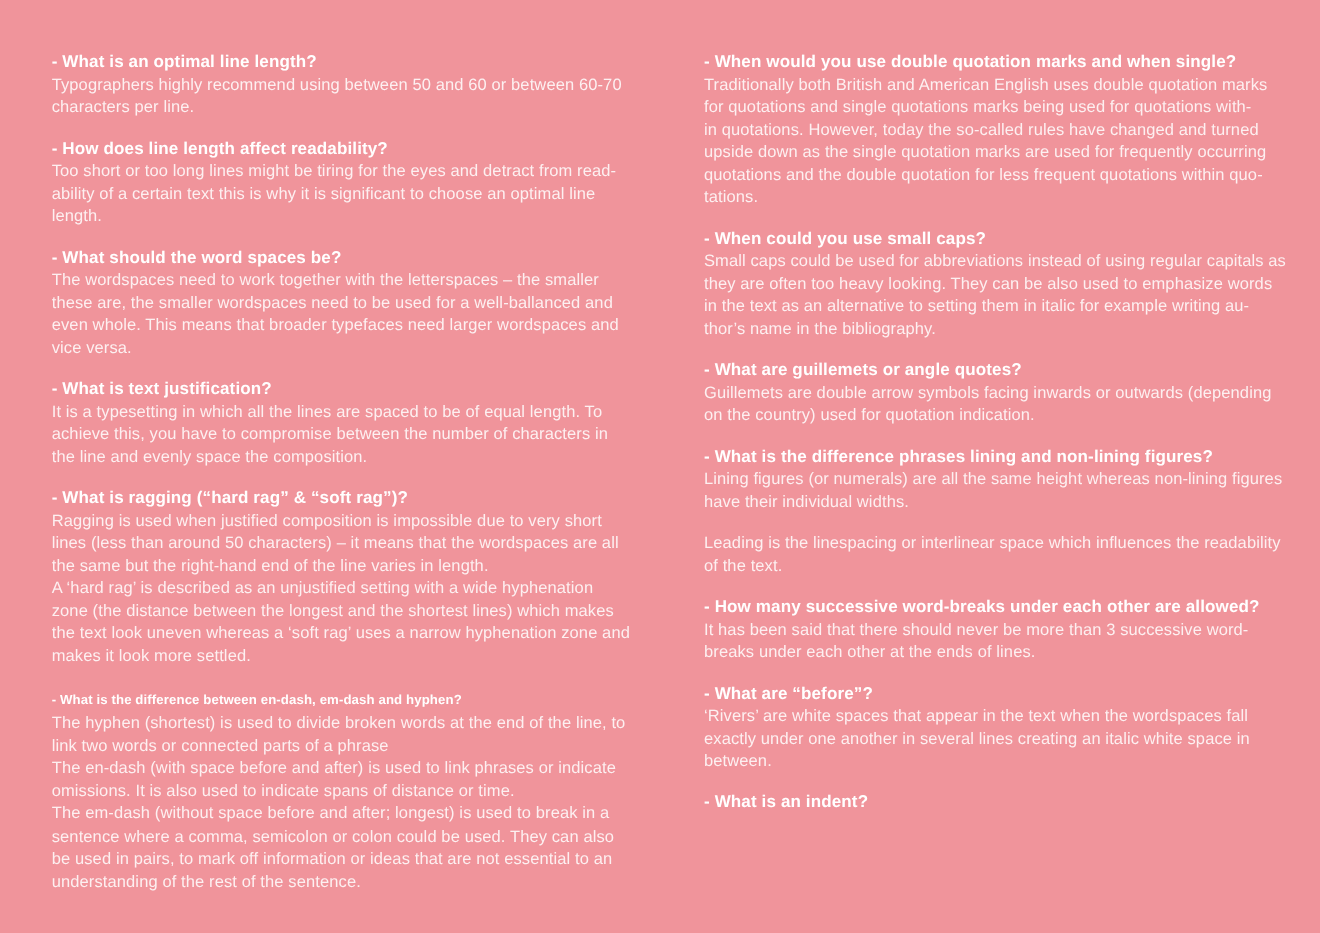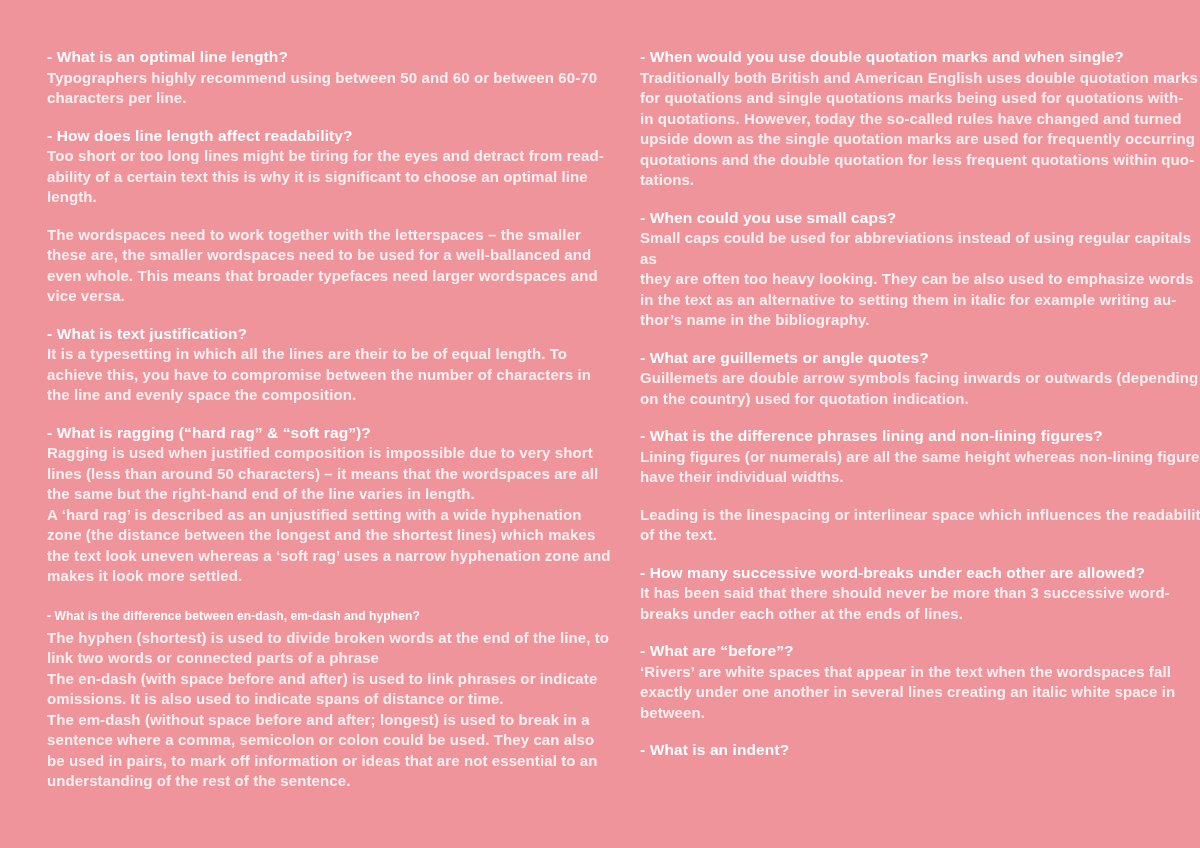--- a/index.html
+++ b/index.html
@@ -34,21 +34,21 @@
     line-height: 20.5px;
     color: #ffffff;
     letter-spacing: 0.1px;
   }
   .q-large {
     font-size: 12px;
     line-height: 24px;
   }
   .a {
     margin: 0 0 17px 0;
-    font-weight: bold;
+    font-weight: normal;
     font-size: 15px;
     line-height: 20.5px;
     color: rgba(255, 255, 255, 0.86);
     white-space: pre-line;
     letter-spacing: 0.1px;
   }
   .qa:last-child .a { margin-bottom: 0; }
 </style>
 </head>
 <body>
@@ -61,28 +61,29 @@
       <p class="a">Typographers highly recommend using between 50 and 60 or between 60-70
 characters per line.</p>
     </div>
     <div class="qa">
       <h2 class="q">- How does line length affect readability?</h2>
       <p class="a">Too short or too long lines might be tiring for the eyes and detract from read-
 ability of a certain text this is why it is significant to choose an optimal line
 length.</p>
     </div>
     <div class="qa">
+      <h2 class="q">- What should the word spaces be?</h2>
       <p class="a">The wordspaces need to work together with the letterspaces – the smaller
 these are, the smaller wordspaces need to be used for a well-ballanced and
 even whole. This means that broader typefaces need larger wordspaces and
 vice versa.</p>
     </div>
     <div class="qa">
       <h2 class="q">- What is text justification?</h2>
-      <p class="a">It is a typesetting in which all the lines are their to be of equal length. To
+      <p class="a">It is a typesetting in which all the lines are spaced to be of equal length. To
 achieve this, you have to compromise between the number of characters in
 the line and evenly space the composition.</p>
     </div>
     <div class="qa">
       <h2 class="q">- What is ragging (“hard rag” &amp; “soft rag”)?</h2>
       <p class="a">Ragging is used when justified composition is impossible due to very short
 lines (less than around 50 characters) – it means that the wordspaces are all
 the same but the right-hand end of the line varies in length.
 A ‘hard rag’ is described as an unjustified setting with a wide hyphenation
 zone (the distance between the longest and the shortest lines) which makes

